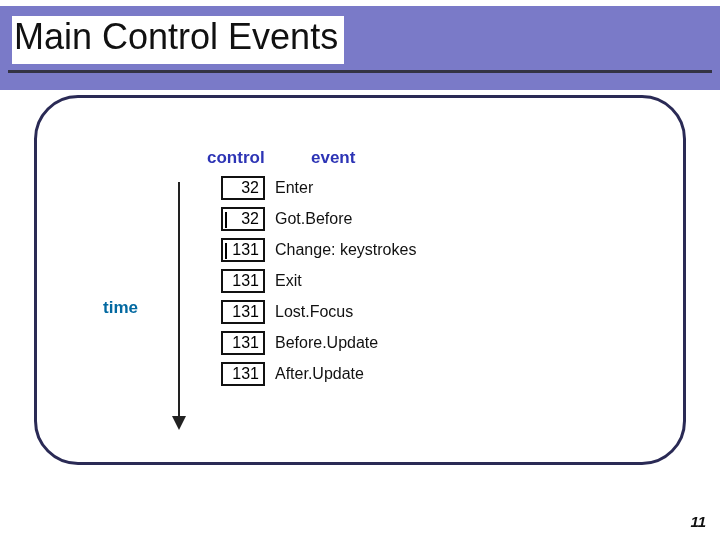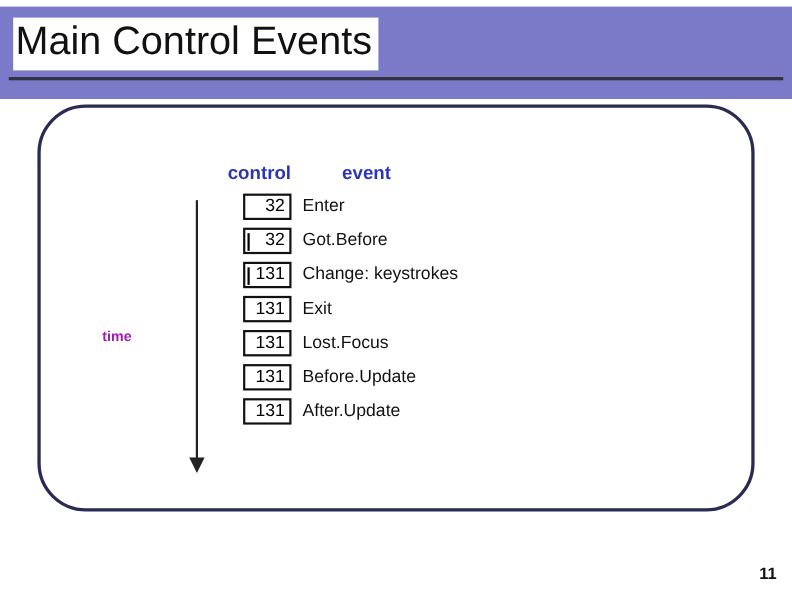--- a/index.html
+++ b/index.html
@@ -90,24 +90,24 @@
     background: #000;
   }
   .cell-event {
     font-size: 16px;
     color: #111;
     margin-left: 10px;
   }
   .time-label {
     position: absolute;
     top: 200px;
-    left: 56px;
-    color: #a21caf;
+    left: 66px;
+    color: #0369a1;
     font-weight: bold;
-    font-size: 13px;
+    font-size: 17px;
   }
   .arrow {
     position: absolute;
     top: 84px;
     left: 134px;
     width: 16px;
     height: 248px;
   }
   .arrow-line {
     position: absolute;
@@ -127,20 +127,21 @@
     border-right: 7px solid transparent;
     border-top: 14px solid #222;
   }
   .page-number {
     position: absolute;
     bottom: 10px;
     right: 14px;
     font-size: 15px;
     font-weight: bold;
     color: #111;
+    font-style: italic;
   }
 </style>
 </head>
 <body>
 
 <div class="title-band">
   <div class="title-underline"></div>
 </div>
 <div class="title-text">Main Control Events</div>
 

